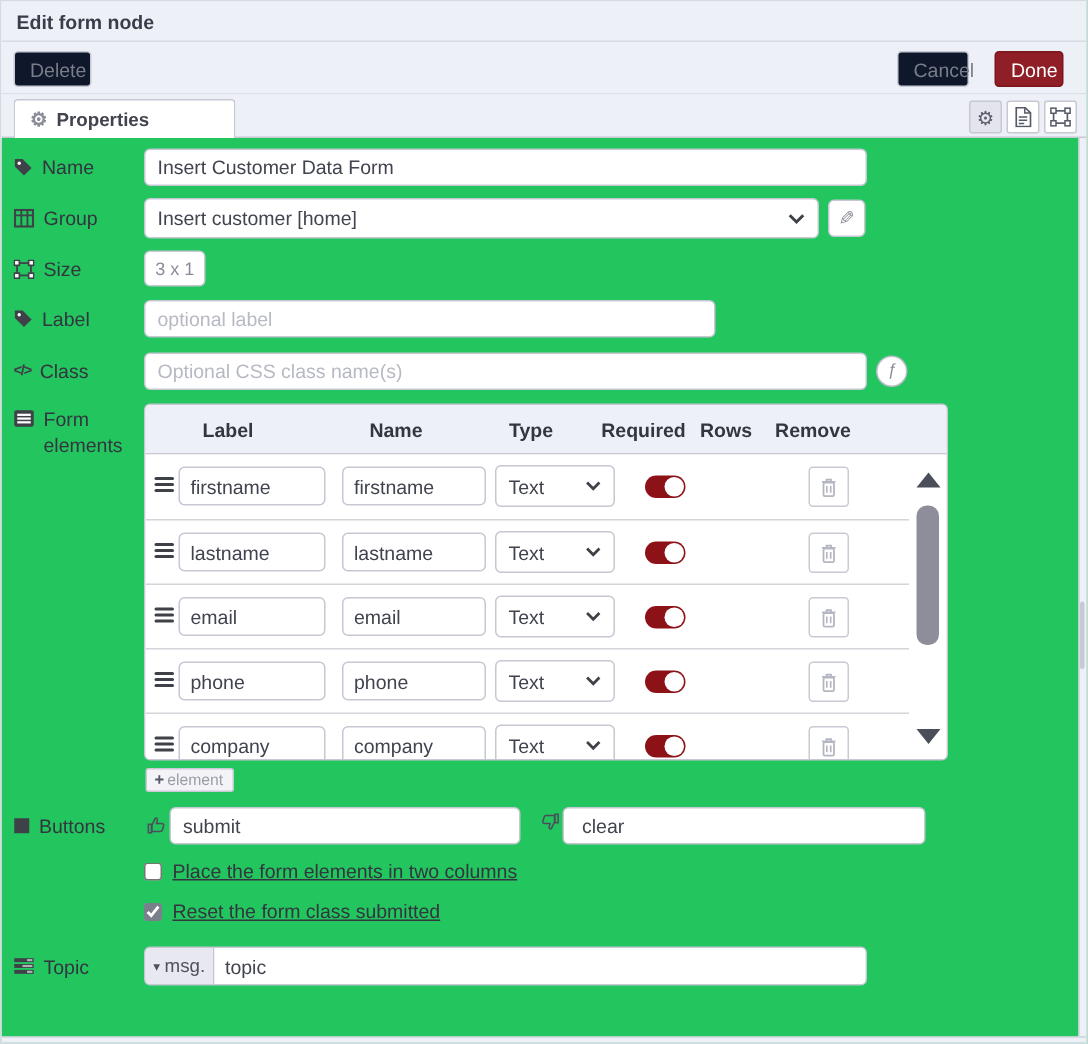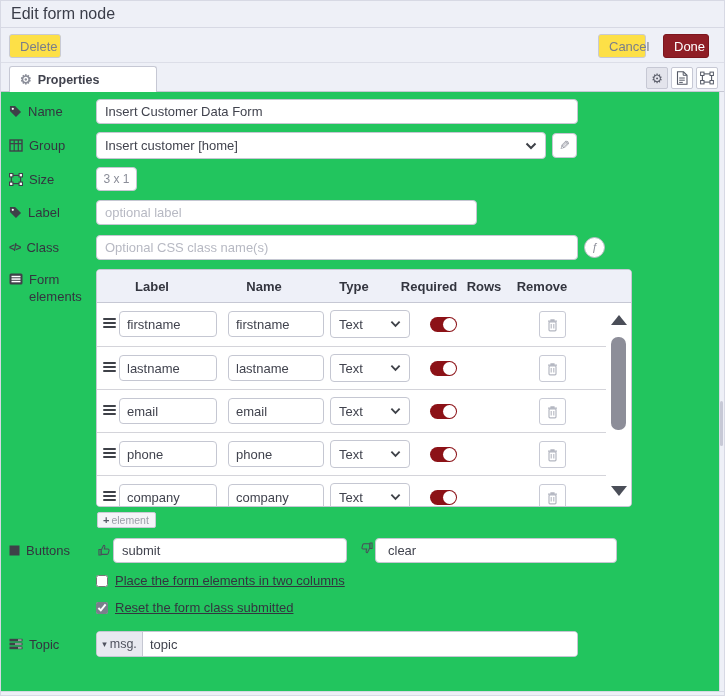--- a/index.html
+++ b/index.html
@@ -11,23 +11,23 @@
     --muted:#8a8d98;
     --inputborder:#c5c7d2;
     --red:#8f1e26;
     --togglered:#8c1217;
   }
   *{box-sizing:border-box;margin:0;padding:0;font-family:"Liberation Sans",sans-serif;}
   body{background:#fff;}
   .dialog{position:relative;width:725px;height:696px;background:#fff;border:1px solid var(--line);overflow:hidden;font-size:13px;color:var(--ink2);}
   
   .tray-header{position:absolute;top:0;left:0;right:0;height:27px;background:var(--chrome);border-bottom:1px solid var(--line);display:flex;align-items:center;padding:0 10px;}
-  .tray-title{font-weight:400;font-size:16px;color:#3a3d49;}
+  .tray-title{font-weight:700;font-size:13px;color:#3a3d49;}
   .toolbar{position:absolute;top:27px;left:0;right:0;height:35px;background:var(--chrome);border-bottom:1px solid #dcdee8;}
-  .btn{position:absolute;top:6px;height:24px;border:1px solid #c8cad5;border-radius:3px;background:#fde047;color:#7a7e8a;font-size:13px;padding:0 10px;cursor:pointer;}
+  .btn{position:absolute;top:6px;height:24px;border:1px solid #c8cad5;border-radius:3px;background:#0f172a;color:#7a7e8a;font-size:13px;padding:0 10px;cursor:pointer;}
   .btn-delete{left:8px;width:52px;}
   .btn-cancel{left:597px;width:48px;}
   .btn-done{left:662px;width:46px;background:var(--red);border-color:#7c161e;color:#fff;}
   .tab-bar{position:absolute;top:62px;left:0;right:0;height:29px;background:var(--chrome);border-bottom:1px solid var(--line2);}
   .tab-active{position:absolute;left:8px;top:3px;height:26px;width:148px;background:#fff;border:1px solid var(--line2);border-bottom:none;border-radius:3px 3px 0 0;display:flex;align-items:center;gap:6px;padding-left:10px;z-index:2;color:var(--ink2);font-weight:700;font-size:12.5px;cursor:pointer;}
   .gear-glyph{color:var(--muted);font-size:13px;line-height:1;}
   .mini-btn{position:absolute;top:4px;width:22px;height:22px;border:1px solid var(--line2);border-radius:2px;background:#fff;display:flex;align-items:center;justify-content:center;cursor:pointer;color:#5b5e6a;font-size:12px;padding:0;}
   .mini-btn.sel{background:#e3e4ec;}
   .mb1{left:645px;} .mb2{left:670px;} .mb3{left:695px;}
   

